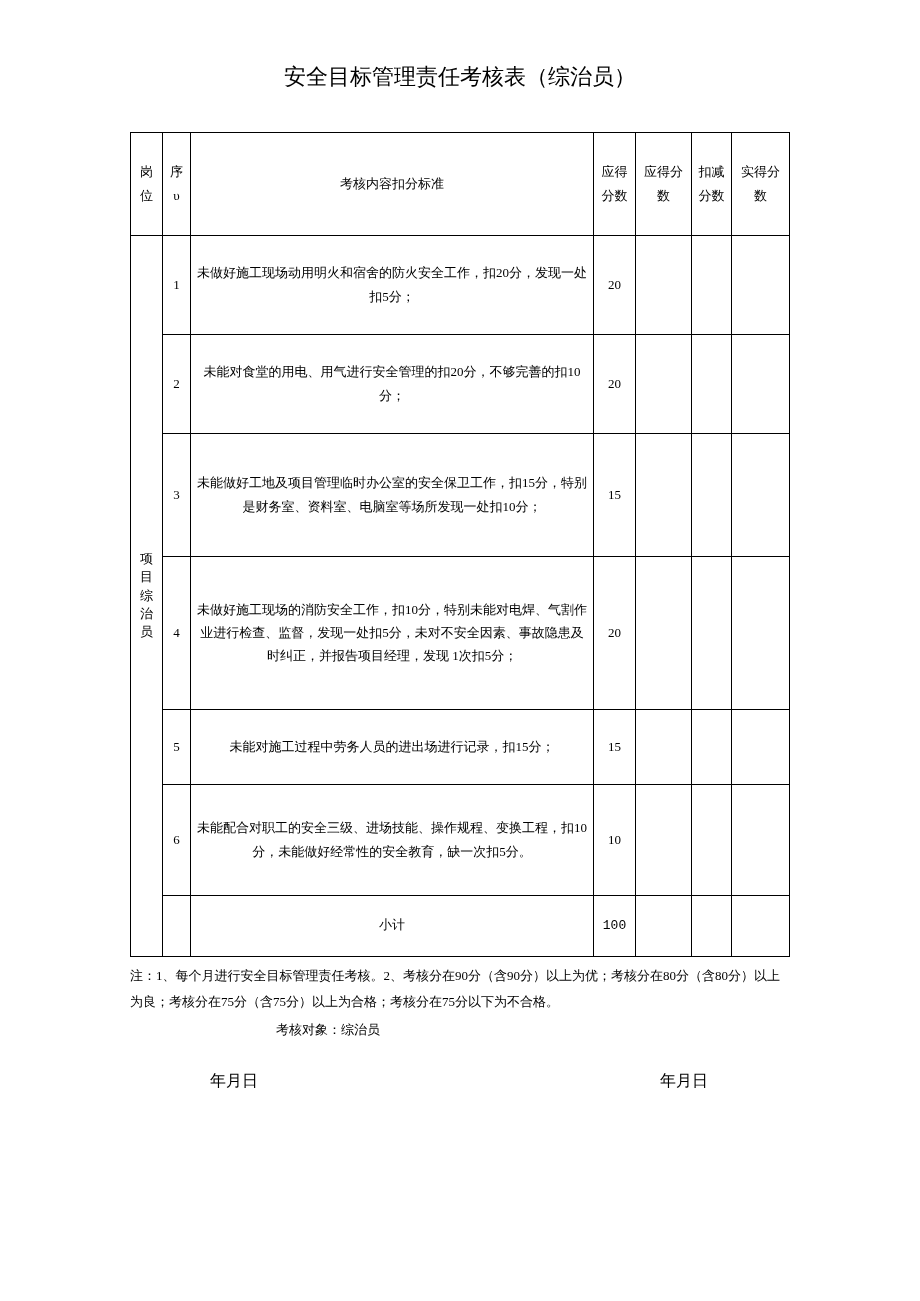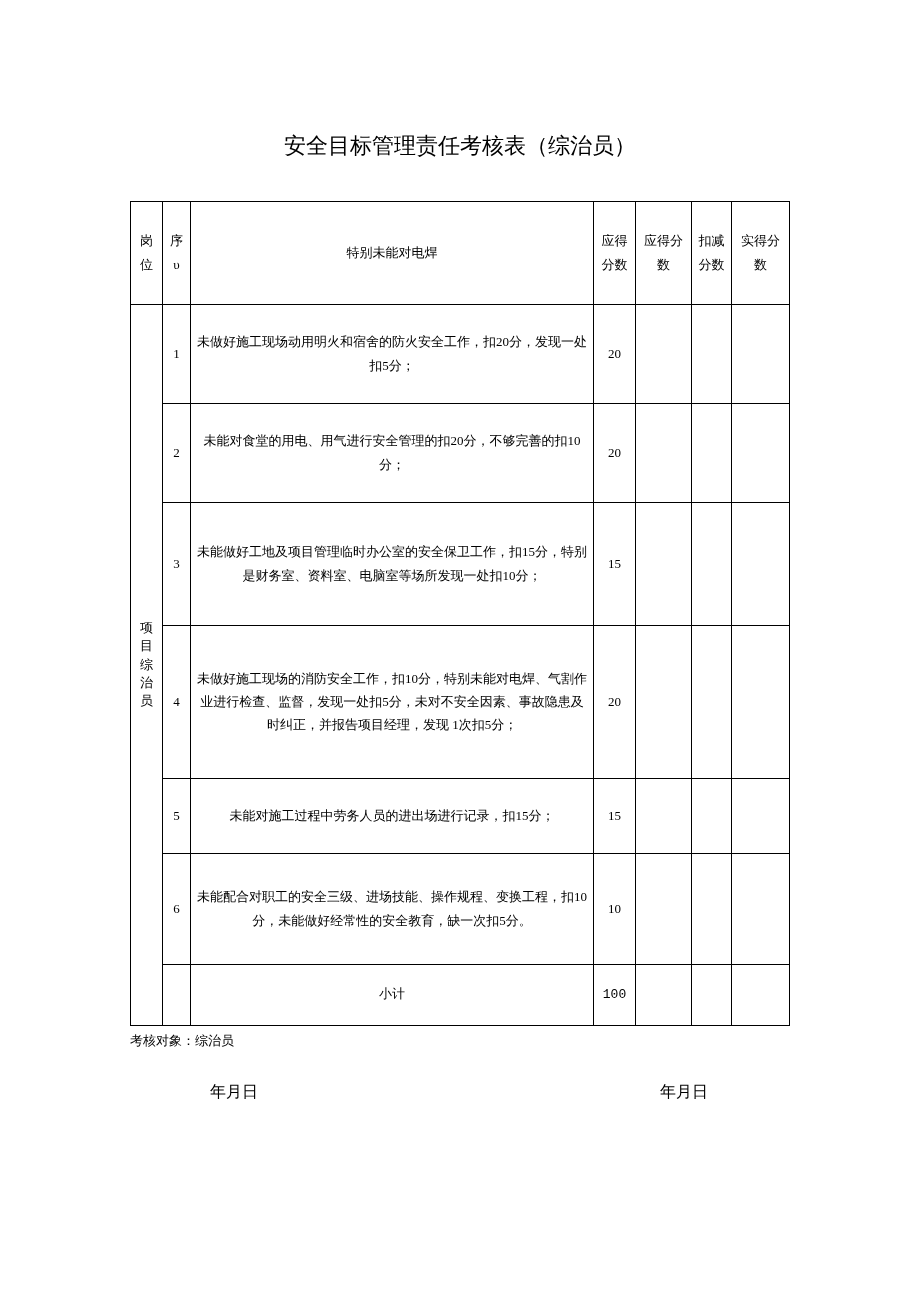--- a/index.html
+++ b/index.html
@@ -3,21 +3,21 @@
   <meta charset="utf-8">
   <style>
     body {
       font-family: "SimSun", "宋体", serif;
       background: #fff;
       margin: 0;
       padding: 0;
       width: 920px;
     }
     .page {
-      padding: 116px 130px 60px 130px;
+      padding: 47px 130px 60px 130px;
     }
     .title {
       text-align: center;
       font-size: 22px;
       margin-bottom: 40px;
       font-weight: normal;
     }
     table {
       border-collapse: collapse;
       width: 100%;
@@ -67,21 +67,21 @@
       line-height: 2.0;
       margin-top: 6px;
     }
     .sig-row {
       font-size: 13px;
       line-height: 2.0;
       margin-top: 2px;
       display: flex;
     }
     .sig-left { flex: 1; }
-    .sig-right { width: 250px; text-align: left; }
+    .sig-right { width: 250px; text-align: right; }
     .date-row {
       font-size: 16px;
       line-height: 2.0;
       display: flex;
       margin-top: 22px;
     }
     .date-left { flex: 0 0 80px; }
     .date-mid { flex: 1; }
     .date-right { width: 130px; text-align: left; }
   </style>
@@ -99,21 +99,21 @@
       <col class="col-score">
       <col class="col-reason">
       <col class="col-deduct">
       <col class="col-actual">
     </colgroup>
     <thead>
       <tr class="header-row">
         <th>岗位</th>
         <th style="white-space:pre-line;">序
 υ</th>
-        <th>特别未能对电焊</th>
+        <th>考核内容扣分标准</th>
         <th>应得分数</th>
         <th>应得分数</th>
         <th>扣减分数</th>
         <th>实得分数</th>
       </tr>
     </thead>
     <tbody>
       <tr class="r1">
         <td rowspan="7" class="vertical-text">项目综治员</td>
         <td class="center">1</td>
@@ -167,20 +167,21 @@
         <td></td>
         <td class="left">小计</td>
         <td class="center">100</td>
         <td></td>
         <td></td>
         <td></td>
       </tr>
     </tbody>
   </table>
 
+  <div class="notes">注：1、每个月进行安全目标管理责任考核。2、考核分在90分（含90分）以上为优；考核分在80分（含80分）以上为良；考核分在75分（含75分）以上为合格；考核分在75分以下为不合格。</div>
 
   <div class="sig-row">
     <div class="sig-right">考核对象：综治员</div>
   </div>
 
   <div class="date-row">
     <div class="date-left"></div>
     <div>年月日</div>
     <div class="date-mid"></div>
     <div class="date-right">年月日</div>

